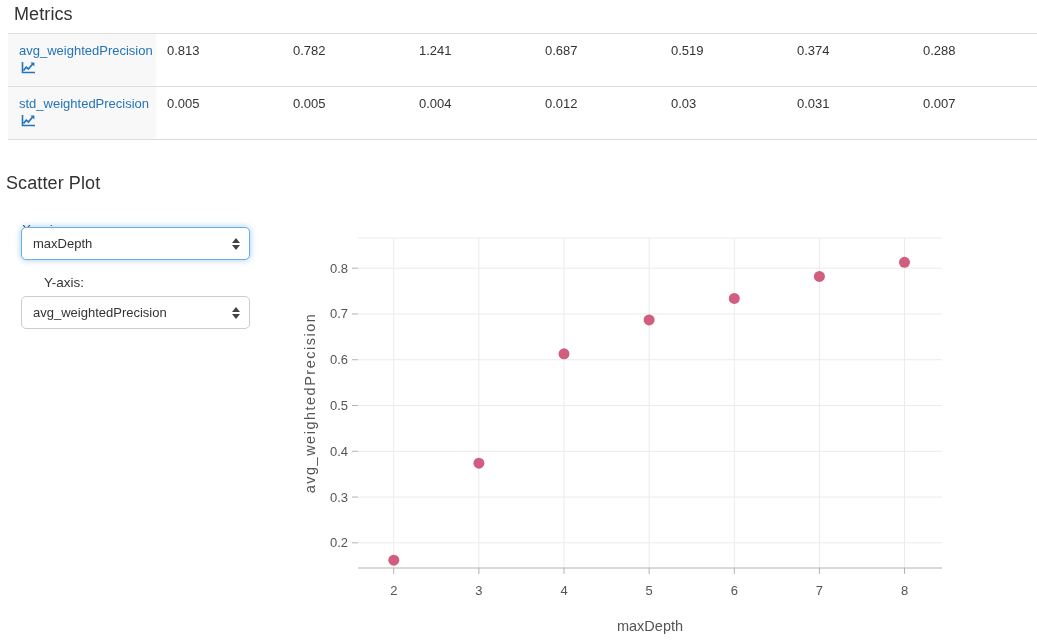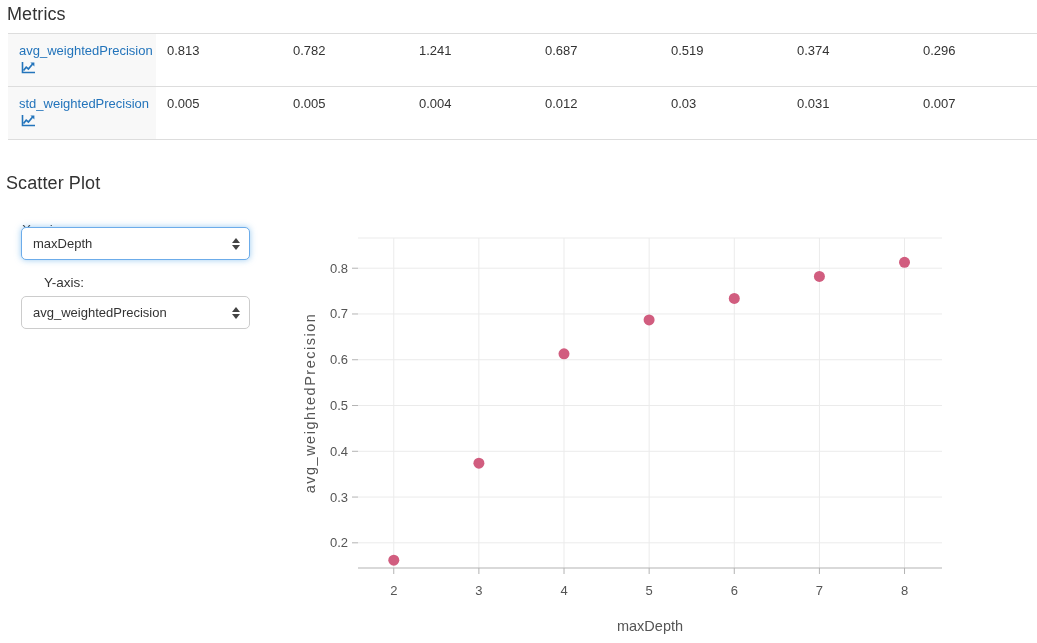--- a/index.html
+++ b/index.html
@@ -5,21 +5,21 @@
   html,body{margin:0;padding:0;}
   body{
     width:1037px;height:643px;position:relative;overflow:hidden;
     background:#ffffff;font-family:"Liberation Sans",sans-serif;
     -webkit-font-smoothing:antialiased;
   }
   .section-title{
     position:absolute;margin:0;font-size:18px;font-weight:500;color:#333;
     letter-spacing:.1px;
   }
-  #metrics-title{left:7px;top:4px;}
+  #metrics-title{left:14px;top:4px;}
   #scatter-title{left:6px;top:173px;}
 
   
   #metrics-table{
     position:absolute;left:8px;top:33px;width:1029px;
     border-collapse:collapse;table-layout:fixed;
   }
   #metrics-table td{
     border-top:1px solid #ddd;border-bottom:1px solid #ddd;
     vertical-align:top;font-size:13px;color:#333;
@@ -86,21 +86,21 @@
             <path d="M9.4 1.6 L13.4 1.6 L13.4 5.6 Z" fill="#2374bb"></path>
           </svg>
         </span>
       </td>
       <td>0.813</td>
       <td>0.782</td>
       <td>1.241</td>
       <td>0.687</td>
       <td>0.519</td>
       <td>0.374</td>
-      <td>0.296</td>
+      <td>0.288</td>
     </tr>
     <tr>
       <td class="metric-cell">
         <a class="metric-link">std_weightedPrecision</a>
         <span class="metric-chart-icon">
           <svg width="15" height="13" viewBox="0 0 15 13">
             <path d="M1.5 1 L1.5 11.5 L14 11.5" stroke="#2374bb" stroke-width="1.6" fill="none"></path>
             <path d="M2.5 9.5 L5.2 6.2 L7.4 8 L11.6 3" stroke="#2374bb" stroke-width="1.7" fill="none"></path>
             <path d="M9.4 1.6 L13.4 1.6 L13.4 5.6 Z" fill="#2374bb"></path>
           </svg>

